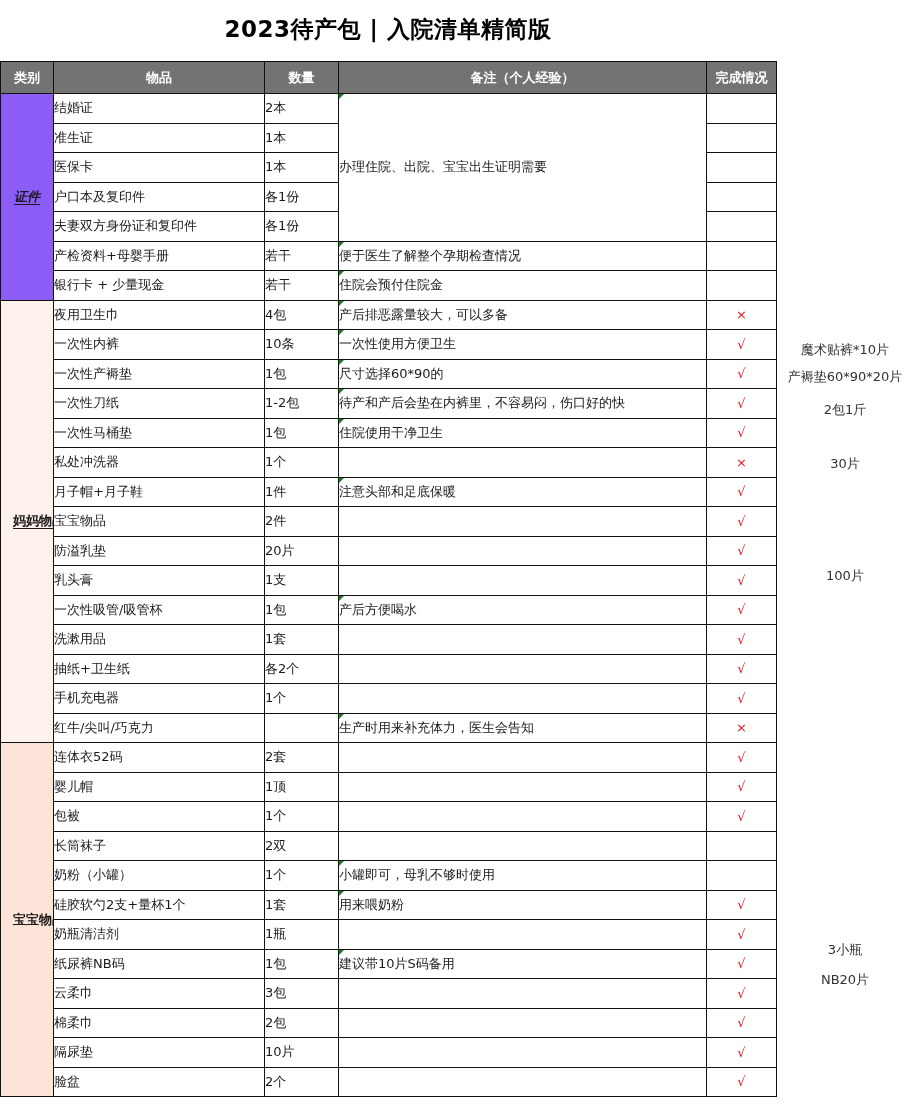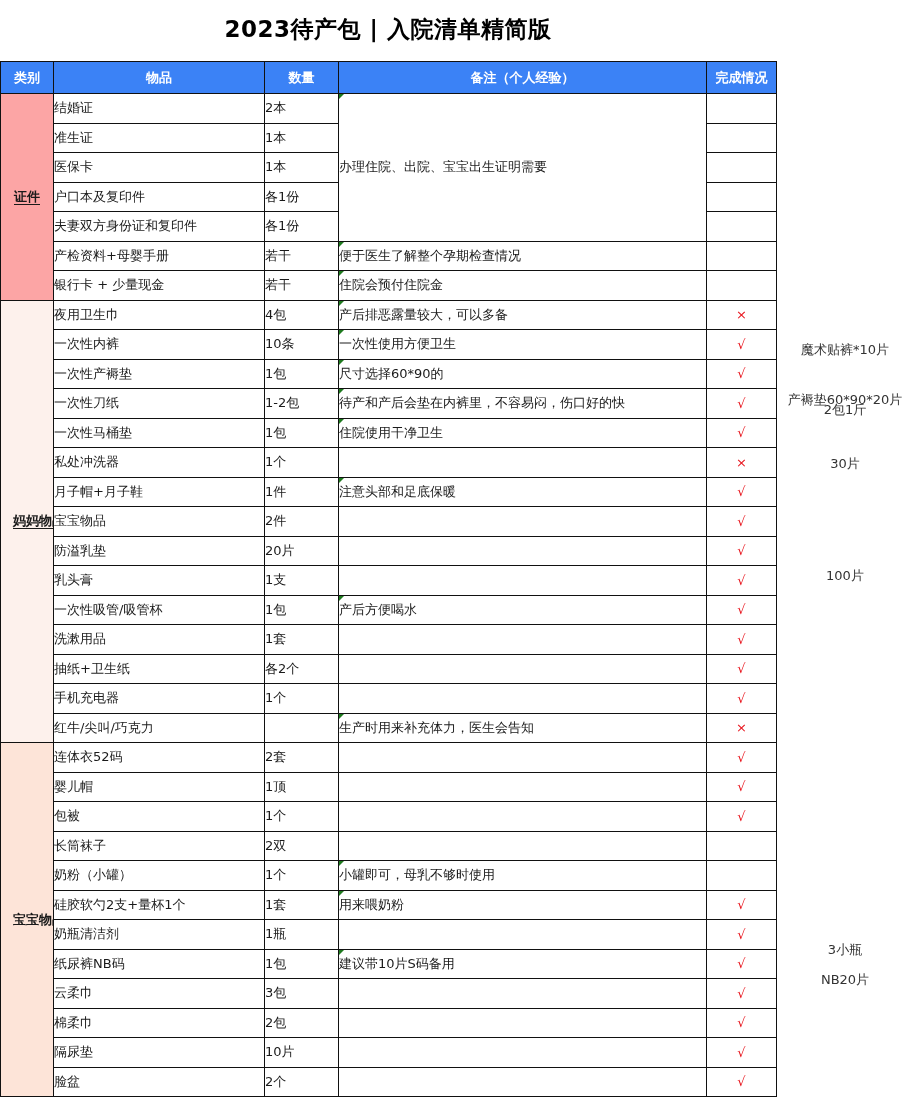--- a/index.html
+++ b/index.html
@@ -2,21 +2,21 @@
 <html><head>
   <meta charset="utf-8">
   <style>
     html, body { margin: 0; padding: 0; background: #ffffff; }
     body { width: 914px; height: 1115px; position: relative; overflow: hidden;
            font-family: "DejaVu Sans", "Liberation Sans", sans-serif; color: #1a1a1a; }
     .title { position: absolute; top: 14px; left: 0; width: 776px; text-align: center;
              font-size: 23px; font-weight: bold; letter-spacing: 0.5px; color: #000; }
     table.sheet { position: absolute; top: 61px; left: 0; border-collapse: collapse; table-layout: fixed; }
     table.sheet td, table.sheet th { border: 1.5px solid #111; padding: 0; height: 28.5px; font-size: 13px; overflow: hidden; white-space: nowrap; }
-    table.sheet th { background: #3b82f6; color: #ffffff; font-weight: bold; font-size: 13px; height: 31px; text-align: center; }
+    table.sheet th { background: #737373; color: #ffffff; font-weight: bold; font-size: 13px; height: 31px; text-align: center; }
     td.cat { text-align: center; font-weight: bold; font-size: 13px; line-height: 22px; white-space: normal; }
     td.cat span { text-decoration: underline; text-underline-offset: 3px; }
     td.cat.nounder span { text-decoration: none; }
     td.item { padding-left: 10px; }
     td.qty { padding-left: 9px; }
     td.note { padding-left: 5px; position: relative; }
     td.note.flag::before { content: ""; position: absolute; left: 0; top: 0; width: 0; height: 0;
                  border-top: 5px solid #1e7a1e; border-right: 5px solid transparent; }
     td.status { text-align: center; color: #e8141c; font-size: 14px; }
     td.status.x { font-size: 13px; }
@@ -40,21 +40,21 @@
     <tr>
       <th>类别</th>
       <th>物品</th>
       <th>数量</th>
       <th>备注（个人经验）</th>
       <th>完成情况</th>
     </tr>
   </thead>
   <tbody id="tbody">
       <tr>
-        <td rowspan="7" class="cat" style="background: #fca5a5;"><span>证件</span></td>
+        <td rowspan="7" class="cat" style="background: #8b5cf6; font-style: italic;"><span>证件</span></td>
         <td class="item">结婚证</td>
         <td class="qty">2本</td>
         <td class="note flag" rowspan="5">办理住院、出院、宝宝出生证明需要</td>
         <td class="status"></td>
       </tr>
       <tr>
         <td class="item">准生证</td>
         <td class="qty">1本</td>
         <td class="status"></td>
       </tr>
@@ -247,19 +247,19 @@
         <td class="item big">脸盆</td>
         <td class="qty big">2个</td>
         <td class="note"></td>
         <td class="status">√</td>
       </tr>
     </tbody>
 </table>
 
 <div id="side-notes">
     <div class="side" style="top: 341px;">魔术贴裤*10片</div>
-    <div class="side" style="top: 391px;">产褥垫60*90*20片</div>
+    <div class="side" style="top: 368px;">产褥垫60*90*20片</div>
     <div class="side" style="top: 401px;">2包1斤</div>
     <div class="side" style="top: 431px; margin-top: 24px;">30片</div>
     <div class="side" style="top: 551px; margin-top: 16px;">100片</div>
     <div class="side" style="top: 941px;">3小瓶</div>
     <div class="side" style="top: 971px;">NB20片</div>
   </div>
 
 </body></html>

